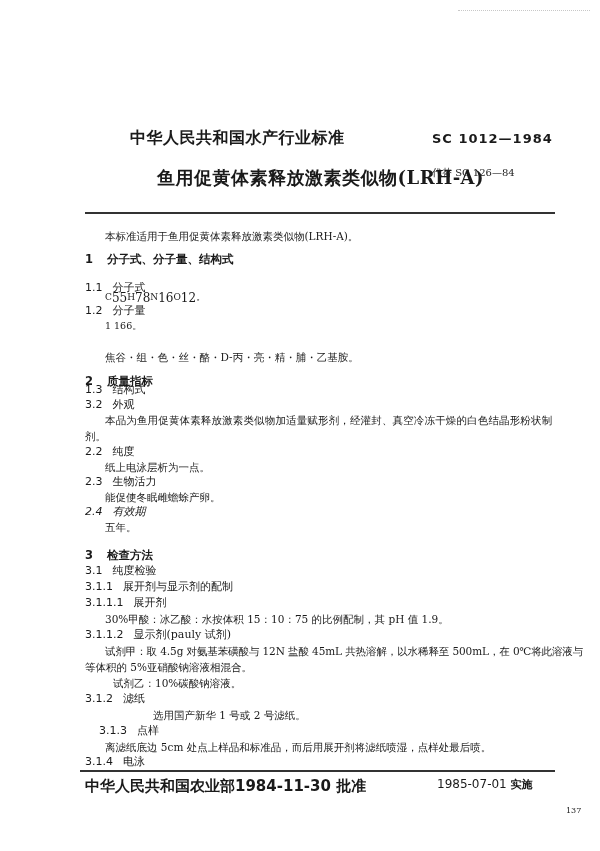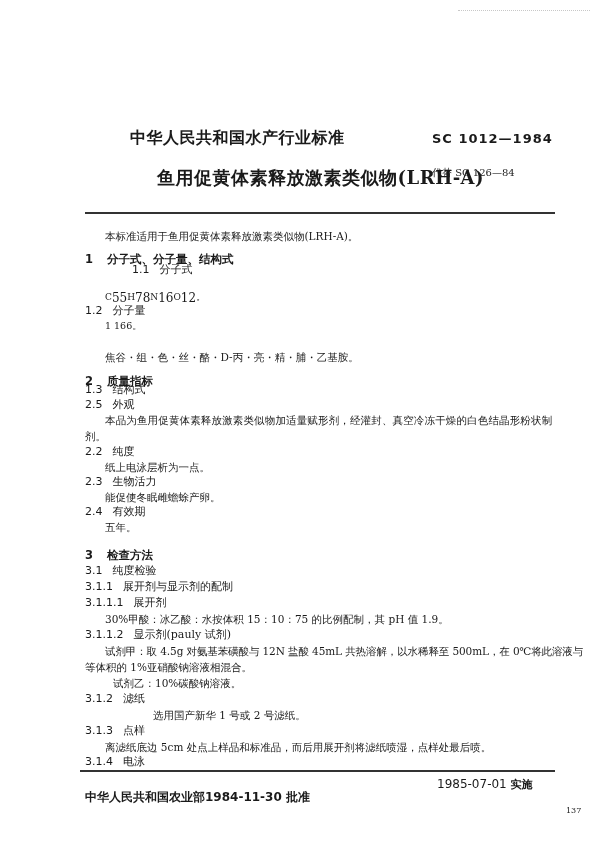--- a/index.html
+++ b/index.html
@@ -54,21 +54,21 @@
     .num {
       font-family: "DejaVu Sans", "Liberation Sans", sans-serif;
       display: inline-block; margin-right: 10px;
     }
     .h1 .num { margin-right: 14px; }
     .body-text { font-size: 10.5px; }
     .sub { font-size: 12px; vertical-align: -2px; }
     .footer-left {
       left: 85px; top: 777px;
       font-family: "DejaVu Sans", "Liberation Sans", sans-serif;
-      font-size: 12px; font-weight: bold; margin-top: 12px;
+      font-size: 15px; font-weight: bold;
     }
     .footer-right {
       left: 437px; top: 777px;
       font-family: "DejaVu Sans", "Liberation Sans", sans-serif;
       font-size: 12px;
     }
     .footer-right b { font-size: 11px; }
     .page-num {
       left: 537px; top: 806px; font-size: 8px; margin-left: 29px;
     }
@@ -84,21 +84,21 @@
 <div class="abs replaces">代替 SC 126—84</div>
 
 <div class="rule-top"></div>
 
 <div class="line body-text" style="left:105px; top:229px;">本标准适用于鱼用促黄体素释放激素类似物(LRH-A)。</div>
 
 <div class="line h1" style="left:85px; top:252px;">
   <span class="num">1</span><span>分子式、分子量、结构式</span>
 </div>
 
-<div class="line" style="left:85px; top:263px;margin-left:47px;">
+<div class="line" style="left:85px; top:281px;">
   <span class="num">1.1</span><span>分子式</span>
 </div>
 <div class="line body-text" style="left:105px; top:290px; font-size:9px;">
   <span>C</span><span class="sub">55</span><span>H</span><span class="sub">78</span><span>N</span><span class="sub">16</span><span>O</span><span class="sub">12</span><span>。</span>
 </div>
 
 <div class="line" style="left:85px; top:304px;">
   <span class="num">1.2</span><span>分子量</span>
 </div>
 <div class="line body-text" style="left:105px; top:319px; font-size:9.5px;text-align:right;">1 166。</div>
@@ -106,36 +106,36 @@
 <div class="line" style="left:85px; top:335px;margin-top:48px;">
   <span class="num">1.3</span><span>结构式</span>
 </div>
 <div class="line body-text" style="left:105px; top:350px;">焦谷・组・色・丝・酪・D-丙・亮・精・脯・乙基胺。</div>
 
 <div class="line h1" style="left:85px; top:374px;">
   <span class="num">2</span><span>质量指标</span>
 </div>
 
 <div class="line" style="left:85px; top:398px;">
-  <span class="num">2.5</span><span>外观</span>
+  <span class="num">3.2</span><span>外观</span>
 </div>
 <div class="line body-text" style="left:105px; top:413px; letter-spacing:0.15px;">本品为鱼用促黄体素释放激素类似物加适量赋形剂，经灌封、真空冷冻干燥的白色结晶形粉状制</div>
 <div class="line body-text" style="left:85px; top:429px;">剂。</div>
 
 <div class="line" style="left:85px; top:445px;">
   <span class="num">2.2</span><span>纯度</span>
 </div>
 <div class="line body-text" style="left:105px; top:460px;">纸上电泳层析为一点。</div>
 
 <div class="line" style="left:85px; top:475px;">
   <span class="num">2.3</span><span>生物活力</span>
 </div>
 <div class="line body-text" style="left:105px; top:490px;">能促使冬眠雌蟾蜍产卵。</div>
 
-<div class="line" style="left:85px; top:505px;">
+<div class="line" style="left:85px; top:505px;font-style:italic;">
   <span class="num">2.4</span><span>有效期</span>
 </div>
 <div class="line body-text" style="left:105px; top:520px;">五年。</div>
 
 <div class="line h1" style="left:85px; top:548px;">
   <span class="num">3</span><span>检查方法</span>
 </div>
 
 <div class="line" style="left:85px; top:564px;">
   <span class="num">3.1</span><span>纯度检验</span>
@@ -145,29 +145,29 @@
 </div>
 <div class="line" style="left:85px; top:596px;">
   <span class="num">3.1.1.1</span><span>展开剂</span>
 </div>
 <div class="line body-text" style="left:105px; top:612px;">30%甲酸：冰乙酸：水按体积 15：10：75 的比例配制，其 pH 值 1.9。</div>
 
 <div class="line" style="left:85px; top:628px;">
   <span class="num">3.1.1.2</span><span>显示剂(pauly 试剂)</span>
 </div>
 <div class="line body-text" style="left:105px; top:644px; letter-spacing:-0.1px;">试剂甲：取 4.5g 对氨基苯磺酸与 12N 盐酸 45mL 共热溶解，以水稀释至 500mL，在 0℃将此溶液与</div>
-<div class="line body-text" style="left:85px; top:660px;">等体积的 1%亚硝酸钠溶液相混合。</div>
+<div class="line body-text" style="left:85px; top:660px;">等体积的 5%亚硝酸钠溶液相混合。</div>
 <div class="line body-text" style="left:105px; top:676px;margin-left:8px;">试剂乙：10%碳酸钠溶液。</div>
 
 <div class="line" style="left:85px; top:692px;">
   <span class="num">3.1.2</span><span>滤纸</span>
 </div>
 <div class="line body-text" style="left:105px; top:708px;margin-left:48px;">选用国产新华 1 号或 2 号滤纸。</div>
 
-<div class="line" style="left:85px; top:724px;">
+<div class="line" style="left:99px; top:724px;">
   <span class="num">3.1.3</span><span>点样</span>
 </div>
 <div class="line body-text" style="left:105px; top:740px;">离滤纸底边 5cm 处点上样品和标准品，而后用展开剂将滤纸喷湿，点样处最后喷。</div>
 
 <div class="line" style="left:85px; top:755px;">
   <span class="num">3.1.4</span><span>电泳</span>
 </div>
 
 <div class="rule-bottom"></div>
 

